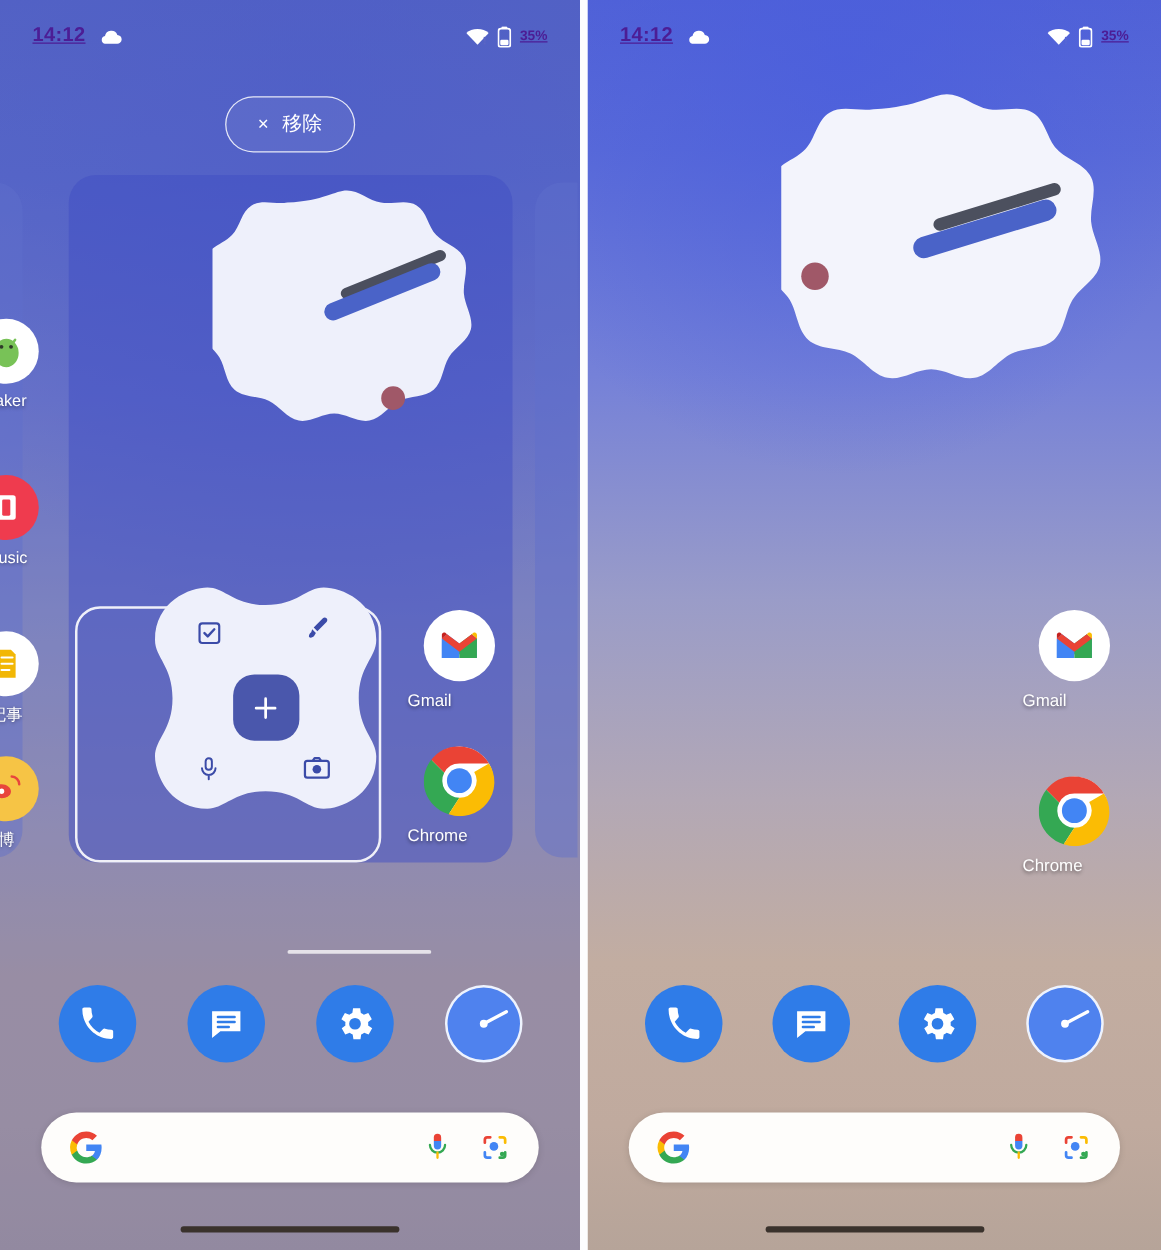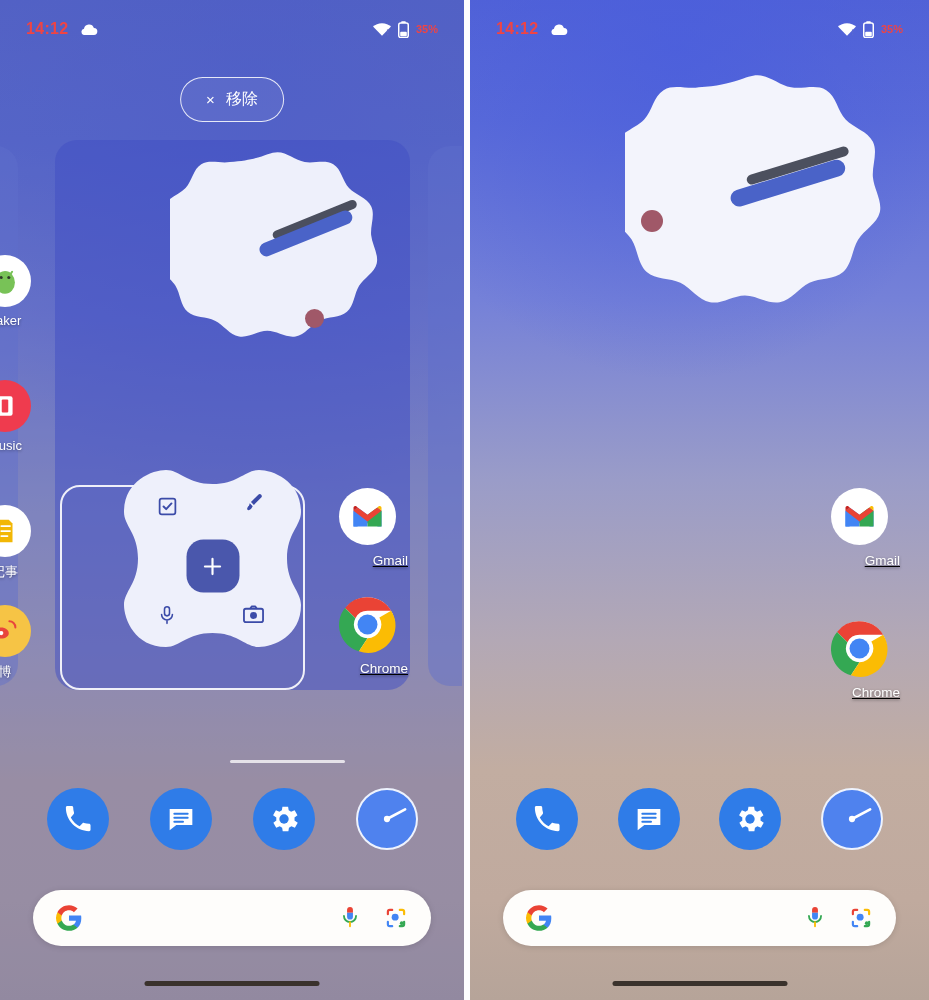--- a/index.html
+++ b/index.html
@@ -43,21 +43,21 @@
         #b6a499 100%);
   }
 
   
   .edit-dim { position:absolute; inset:0; background:rgba(60,70,170,0.30); }
 
   
   .statusbar {
     position:absolute; top:0; left:0; right:0; height:58px;
     display:flex; align-items:center; justify-content:space-between;
-    padding:0 26px; color:#ef4444; z-index:40;
+    padding:0 26px; color:#4c1d95; z-index:40;text-decoration:underline;
   }
   .sb-left { display:flex; align-items:center; gap:11px; }
   .sb-time { font-size:16px; font-weight:bold; letter-spacing:.3px; }
   .sb-right { display:flex; align-items:center; gap:7px; }
   .sb-pct { font-size:11px; font-weight:bold; }
 
   
   .remove-pill {
     position:absolute; top:77px; left:50%; transform:translateX(-50%);
     display:flex; align-items:center; gap:11px;
@@ -102,21 +102,21 @@
   .keep-widget { position:absolute; left:120px; top:466px; width:185px; height:200px; z-index:34; }
   .keep-blob { position:absolute; inset:0; }
   .keep-icon { position:absolute; color:#3b4ba8; }
   .keep-plus {
     position:absolute; left:50%; top:50%; transform:translate(-50%,-50%);
     width:53px; height:53px; border-radius:17px; background:#4a57ac;
     display:flex; align-items:center; justify-content:center;
   }
 
   
-  .app { position:absolute; width:82px; text-align:right; z-index:32;text-decoration:underline; }
+  .app { position:absolute; width:82px; text-align:left; z-index:32; }
   .app-ico { width:57px; height:57px; margin:0 auto; position:relative; }
   .app-label {
     margin-top:8px; font-size:13.5px; color:#fff;
     text-shadow:0 1px 3px rgba(0,0,0,.45); white-space:nowrap;
   }
   .app-circle-white {
     width:57px; height:57px; border-radius:50%; background:#fff;
     display:flex; align-items:center; justify-content:center;
   }
 

